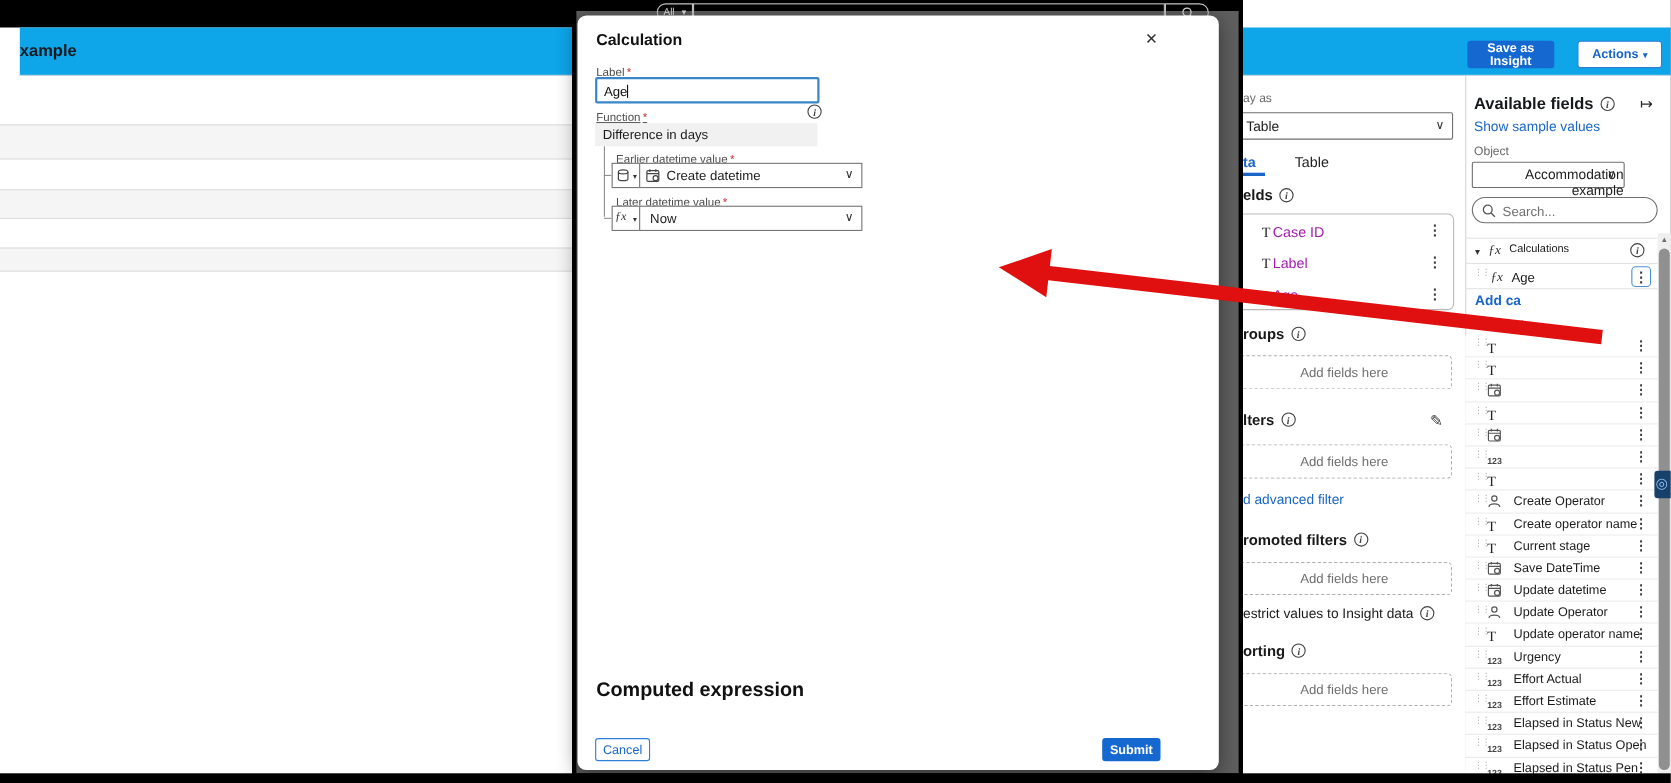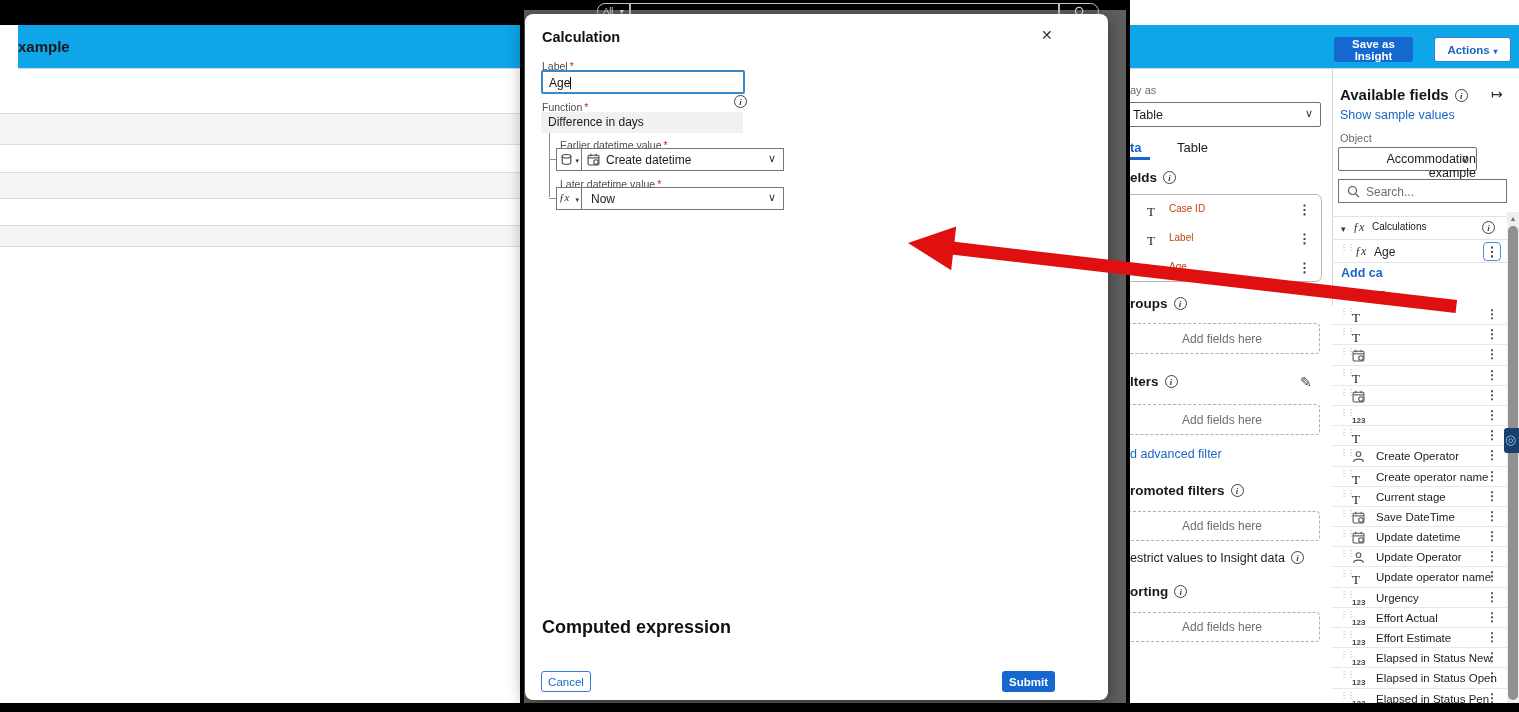--- a/index.html
+++ b/index.html
@@ -31,21 +31,21 @@
   .chev { position:absolute; right:7px; top:4px; color:#333; font-size:11px; }
   #display-as-label { left:1130px; top:84px; }
   #display-as-select { left:1124px; top:102px; width:197px; height:25px; }
   #tab-data { left:1130px; top:140px; font-size:13px; color:#1a66c6; font-weight:bold; }
   #tab-data-underline { left:1124px; top:157px; width:26px; height:3px; background:#1a66c6; }
   #tab-table { left:1177px; top:140px; font-size:13px; color:#1c1c1c; }
   #fields-title { left:1130px; top:170px; }
   #fields-card { left:1124px; top:194px; width:198px; height:88px; border:1px solid #b9b9b9; border-radius:6px; background:#fff; }
   .card-row { position:relative; height:29px; }
   .card-row .ficon { position:absolute; left:22px; top:7px; }
-  .card-row .flabel { position:absolute; left:44px; top:8px; font-size:10px; color:#c2410c; }
+  .card-row .flabel { position:absolute; left:32px; top:8px; font-size:13px; color:#a21caf; }
   .card-row .kebab { position:absolute; right:10px; top:7px; }
   .kebab { font-size:13px; font-weight:bold; color:#3c3c3c; letter-spacing:0; cursor:pointer; }
   .dropzone { border:1px dashed #b0b0b0; border-radius:4px; background:#fff; color:#6f6f6f; font-size:12px;
     display:flex; align-items:center; justify-content:center; }
   #groups-title { left:1130px; top:296px; }
   #dz-groups { left:1124px; top:323px; width:196px; height:31px; }
   #filters-title { left:1130px; top:374px; }
   #pencil-icon { left:1300px; top:374px; font-size:14px; color:#3c3c3c; }
   #dz-filters { left:1124px; top:404px; width:196px; height:31px; }
   #advanced-link { left:1130px; top:447px; font-size:12.5px; color:#1a66c6; cursor:pointer; }
@@ -56,21 +56,21 @@
   #dz-sorting { left:1124px; top:612px; width:196px; height:30px; }
 
   
   #sidebar { left:1332px; top:69px; width:175px; height:634px; background:#fff; border-left:1px solid #d5d5d5; }
   #af-title { left:1340px; top:86px; font-size:15px; font-weight:bold; color:#15181c; }
   #af-expand { left:1491px; top:86px; font-size:14px; color:#2a2a2a; cursor:pointer; }
   #show-sample { left:1340px; top:108px; font-size:12.5px; color:#1a66c6; cursor:pointer; }
   #object-label { left:1340px; top:132px; }
   #object-select { left:1338px; top:147px; width:139px; height:24px;text-align:right; }
   #object-select .val { top:4px; }
-  #sidebar-search { left:1338px; top:179px; width:169px; height:24px; border:1px solid #6f6f6f; border-radius:0; background:#fff; }
+  #sidebar-search { left:1338px; top:179px; width:169px; height:24px; border:1px solid #6f6f6f; border-radius:12px; background:#fff; }
   #sidebar-search .ph { position:absolute; left:27px; top:5px; font-size:12px; color:#6f6f6f; }
   #sidebar-search svg { position:absolute; left:8px; top:5px; }
   #calc-header { left:1332px; top:216px; width:175px; height:23px; border-top:1px solid #e3e3e3; }
   .tw-caret { font-size:9px; color:#333; }
   .fx { font-style:italic; font-family:"Liberation Serif", serif; font-size:12px; color:#333; }
   #calc-header .tw-caret { position:absolute; left:9px; top:7px; }
   #calc-header .fx { position:absolute; left:21px; top:3px; }
   #calc-header .t { position:absolute; left:40px; top:4px; font-size:10px; font-weight:normal; color:#191919; }
   #calc-header .info-icon { position:absolute; left:1484px; margin:0; left:150px; top:4px; }
   #age-row { left:1332px; top:239px; width:175px; height:24px; border-top:1px solid #e3e3e3; border-bottom:1px solid #e3e3e3; }

